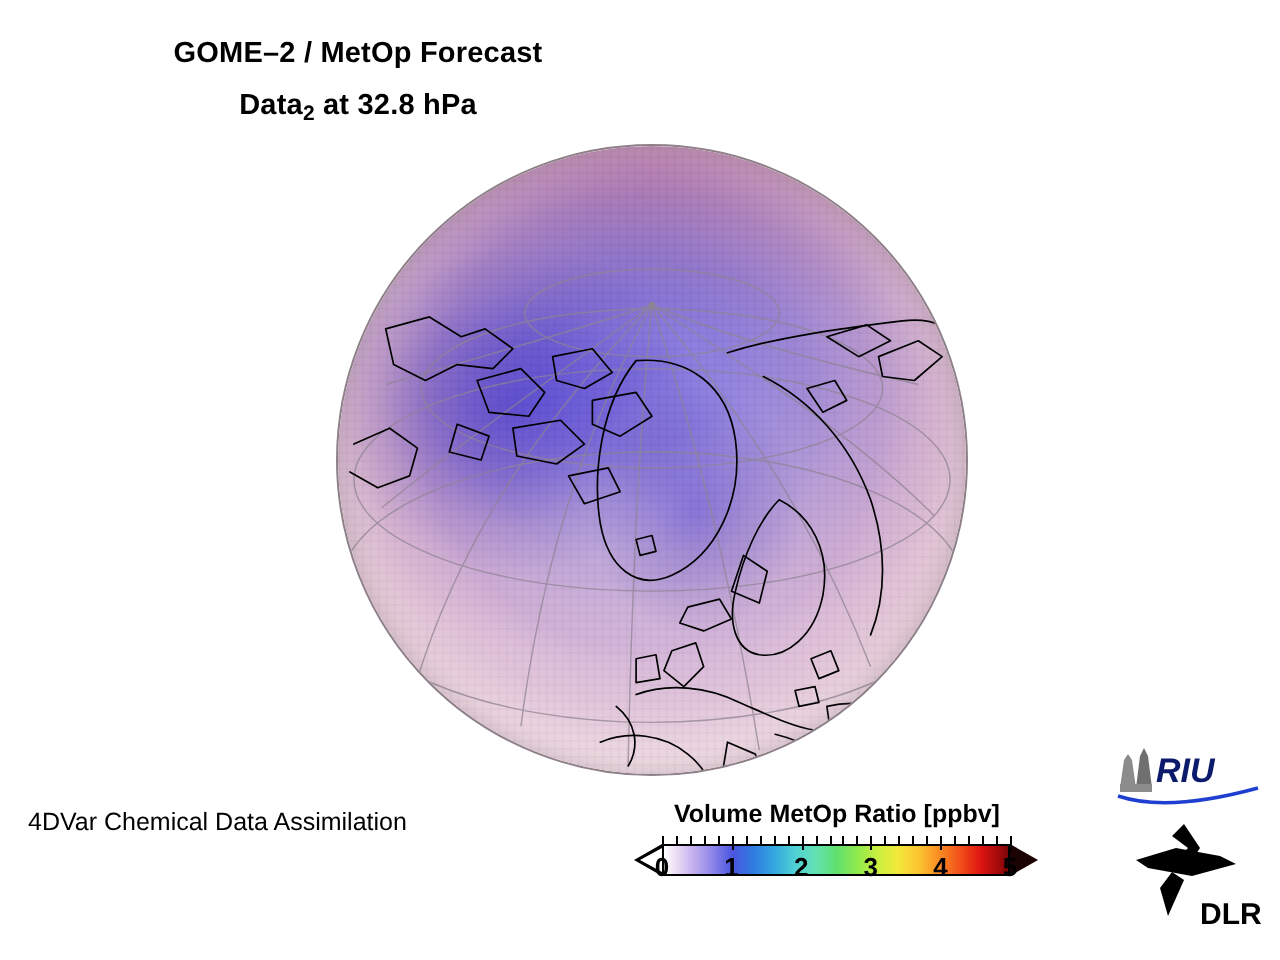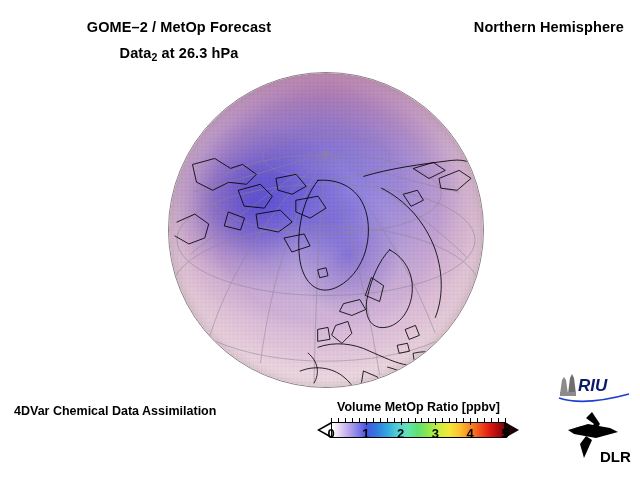--- a/index.html
+++ b/index.html
@@ -152,21 +152,21 @@
   #graticule, #coastlines { position: absolute; inset: 0; }
 
   
   #footer-left {
     position: absolute;
     left: 14px;
     top: 400px;
   }
   .ftr-line {
     font-size: 12.5px;
-    font-weight: bold;
+    font-weight: normal;
     line-height: 23px;
     white-space: nowrap;
   }
 
   
   #legend {
     position: absolute;
     left: 316px;
     top: 400px;
     width: 205px;
@@ -283,25 +283,24 @@
     top: 410px;
     width: 72px;
     height: 58px;
   }
 </style>
 </head>
 <body>
 
 <div id="header-left">
   <div class="hdr-line">GOME–2 / MetOp Forecast</div>
-  <div class="hdr-line"><span>Data</span><sub>2</sub><span> at 26.3 hPa</span></div>
+  <div class="hdr-line"><span>Data</span><sub>2</sub><span> at 32.8 hPa</span></div>
 </div>
 
 <div id="header-right">
-  <div class="hdr-line">Northern Hemisphere</div>
 </div>
 
 <div id="globe-wrap">
   <div id="globe">
     <div class="layer" id="fld-base"></div>
     <div class="layer" id="fld-south"></div>
     <div class="layer" id="fld-violet"></div>
     <div class="layer" id="fld-blue"></div>
     <div class="layer" id="fld-blue2"></div>
     <div class="layer" id="fld-blue3"></div>

